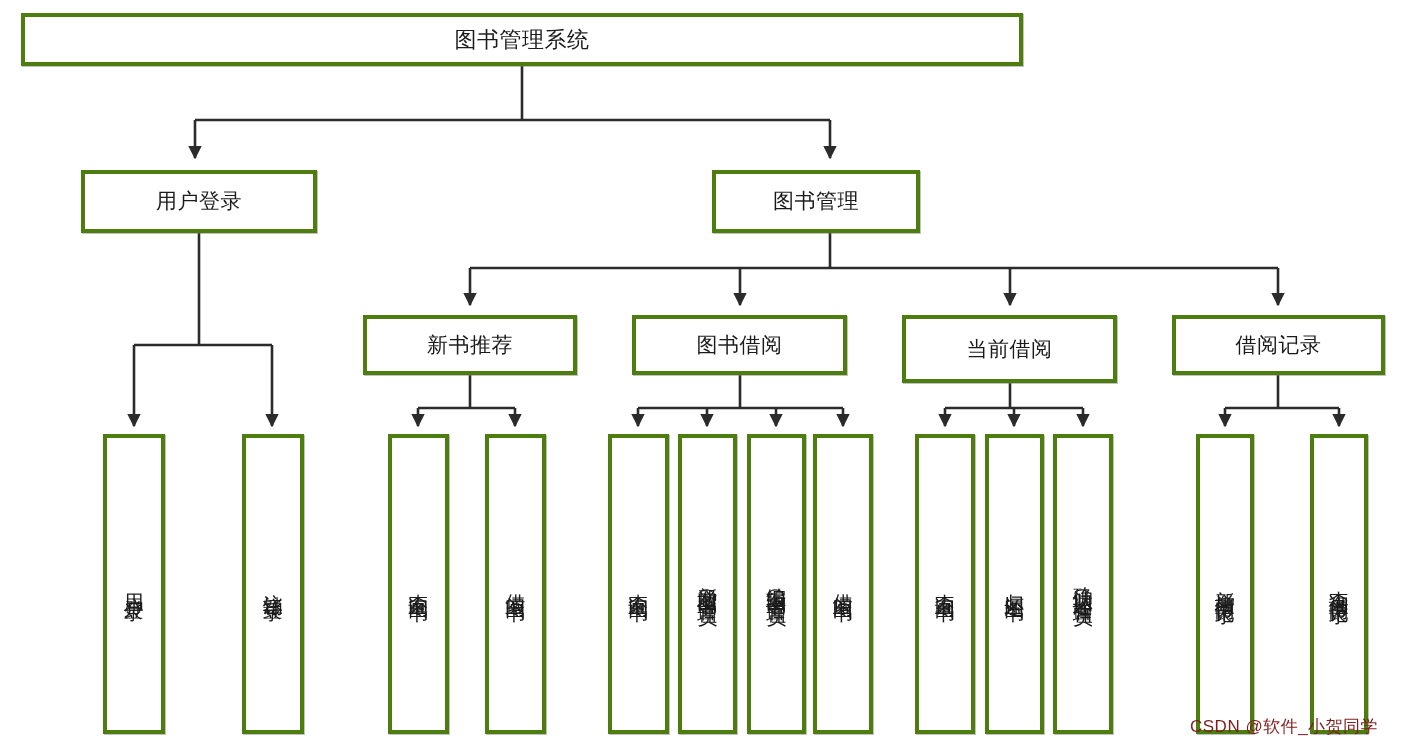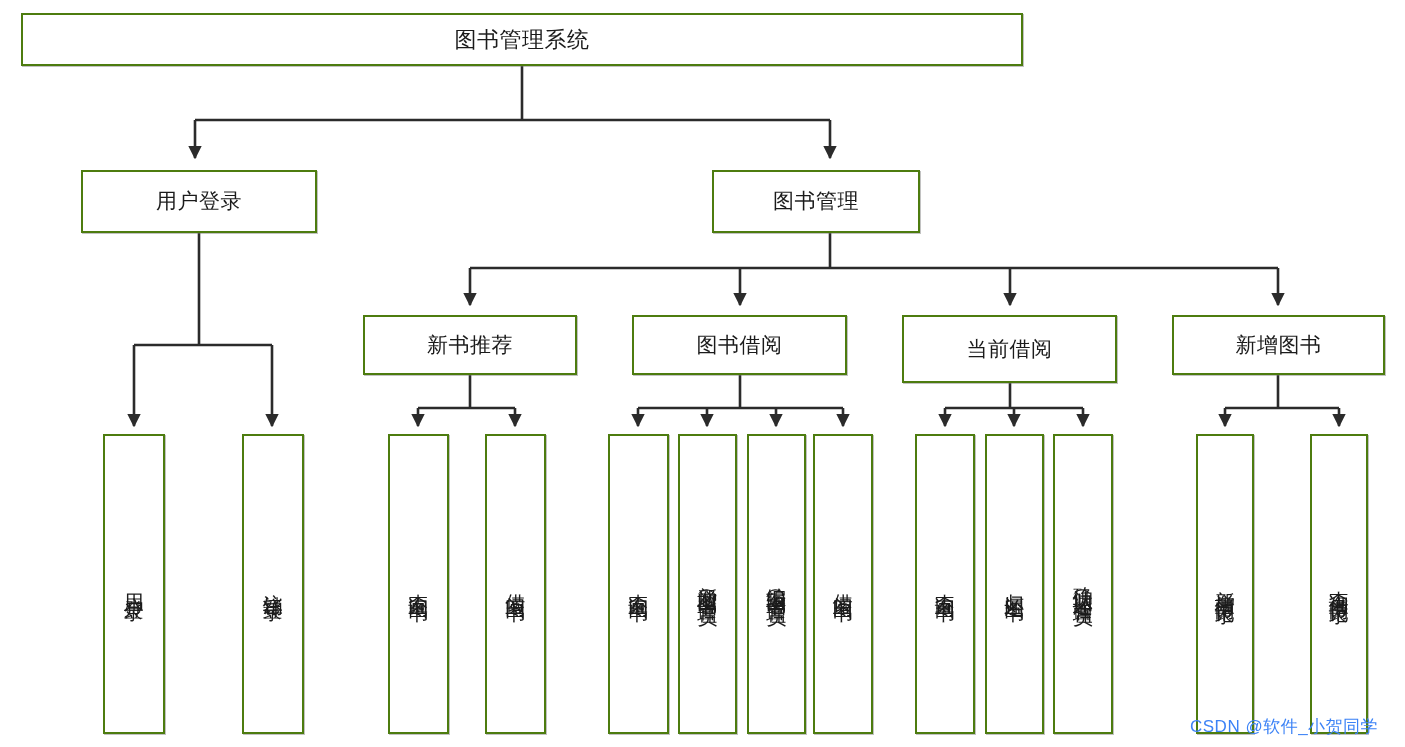--- a/index.html
+++ b/index.html
@@ -16,21 +16,21 @@
   }
   #edges{
     position:absolute;
     left:0;top:0;
     width:1405px;height:747px;
     pointer-events:none;
   }
   .node{
     position:absolute;
     box-sizing:border-box;
-    border:2px solid #4d7c0f;
+    border:4px solid #4d7c0f;
     background:#ffffff;
     display:flex;
     align-items:center;
     justify-content:center;
     text-align:center;
     box-shadow:1px 1px 0 rgba(120,120,120,.45);
   }
   .node .lbl{
     display:block;
     line-height:1.18;
@@ -51,21 +51,21 @@
     writing-mode:vertical-rl;
     text-orientation:upright;
     font-size:20px;
     line-height:1.32;
     letter-spacing:3px;
     max-height:100%;
   }
   .watermark{
     position:absolute;
     font-size:17px;
-    color:#3b82f6;
+    color:#7f1d1d;
     white-space:nowrap;
     letter-spacing:.5px;
   }
 </style>
 </head>
 <body>
 
 <div id="canvas">
 
   <svg id="edges" viewBox="0 0 1405 747" width="1405" height="747">
@@ -132,21 +132,21 @@
   <div class="node horiz" style="left:632px;top:315px;width:215px;height:60px;">
     <span class="lbl">图书借阅</span>
   </div>
   <div class="node horiz" style="left:363px;top:315px;width:214px;height:60px;">
     <span class="lbl">新书推荐</span>
   </div>
   <div class="node horiz" style="left:902px;top:315px;width:215px;height:68px;">
     <span class="lbl">当前借阅</span>
   </div>
   <div class="node horiz" style="left:1172px;top:315px;width:213px;height:60px;">
-    <span class="lbl">新增图书</span>
+    <span class="lbl">借阅记录</span>
   </div>
 
   <div class="node vert" style="left:103px;top:434px;width:62px;height:300px;">
     <span class="lbl">用户登录</span>
   </div>
   <div class="node vert" style="left:242px;top:434px;width:62px;height:300px;">
     <span class="lbl">注销登录</span>
   </div>
 
   <div class="node vert" style="left:388px;top:434px;width:61px;height:300px;">

